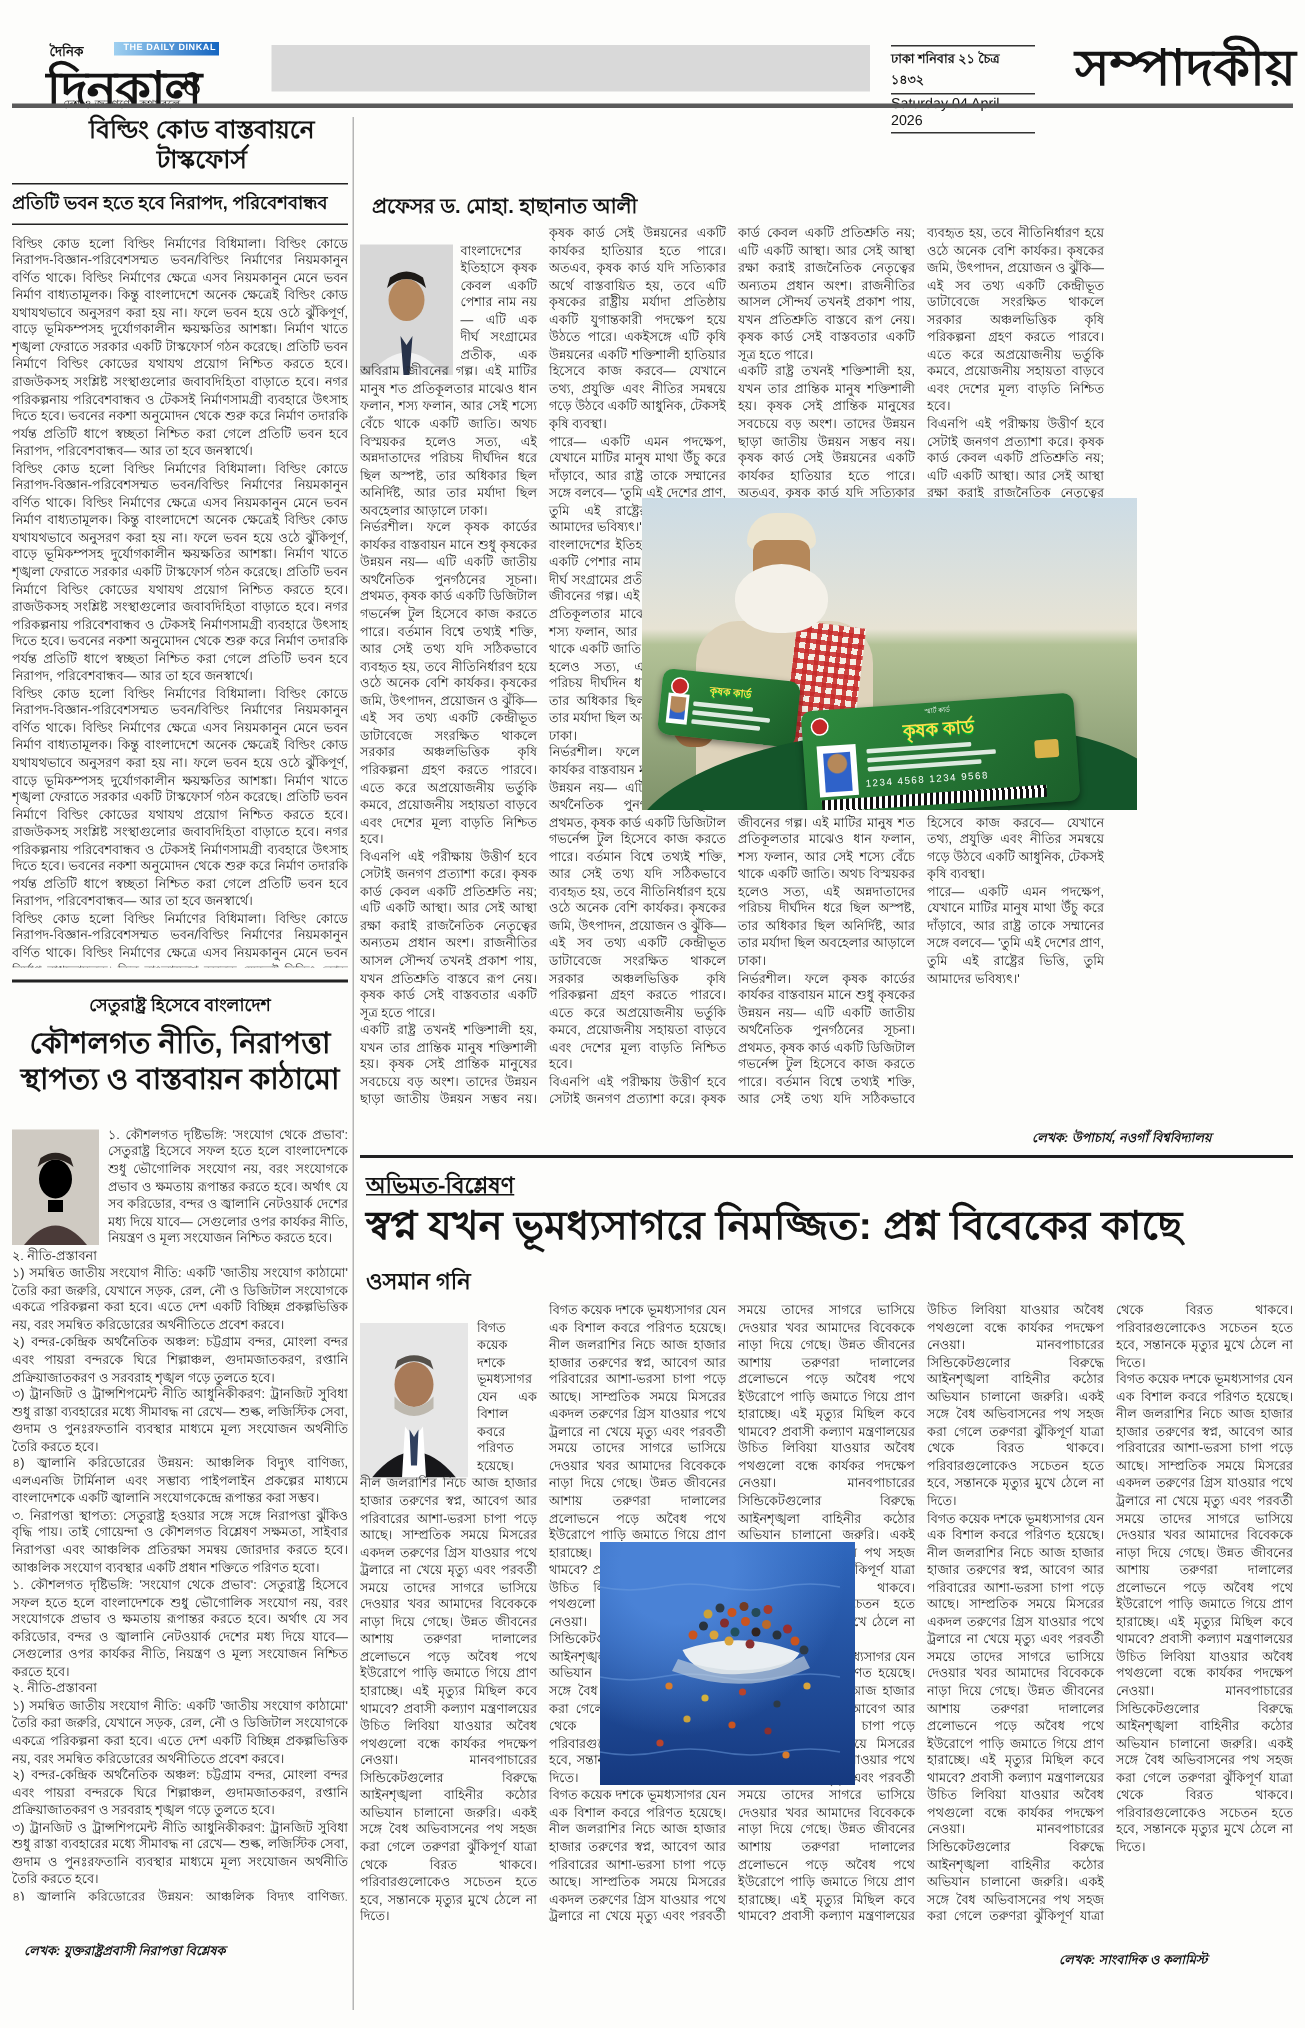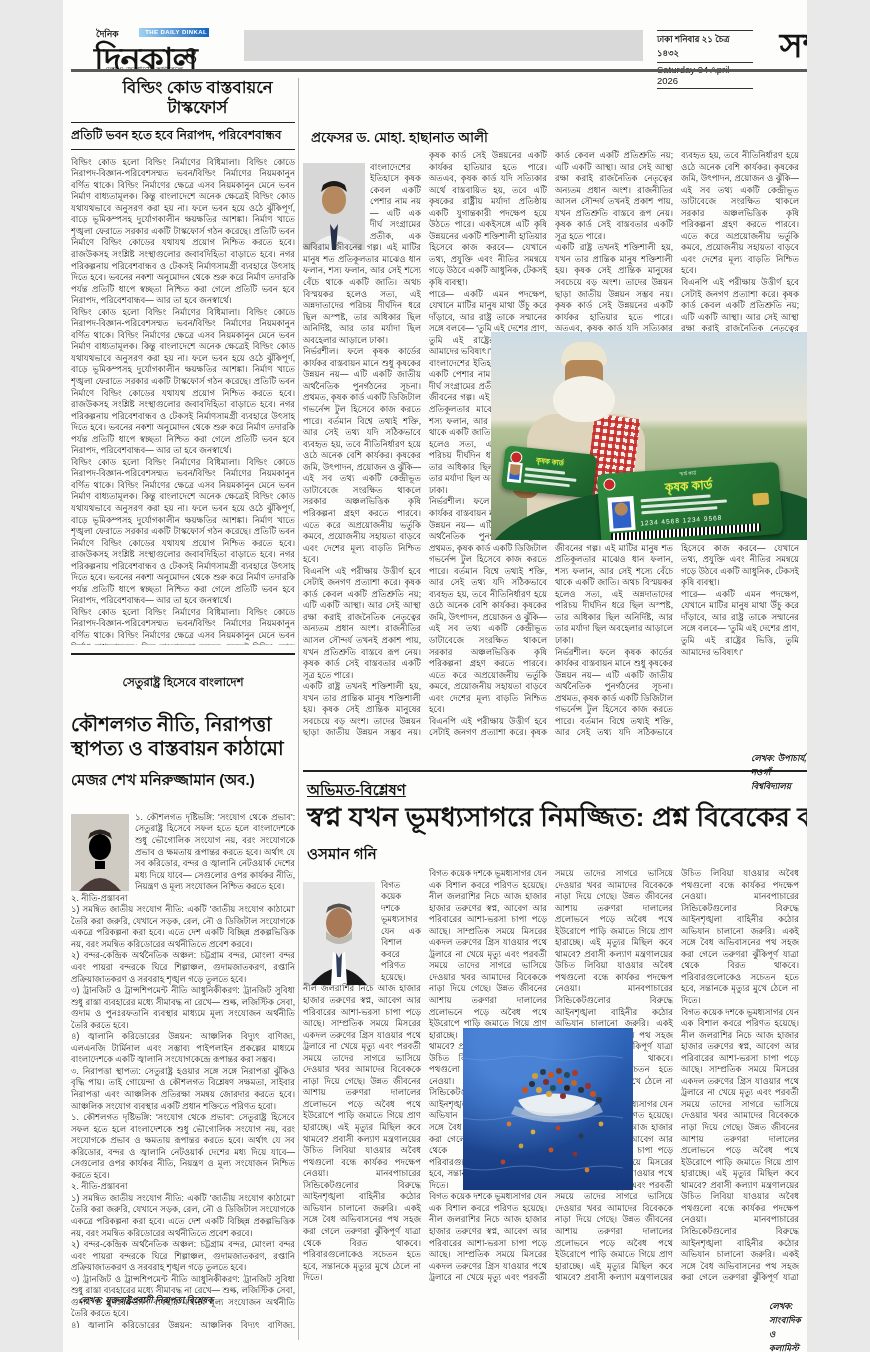--- a/index.html
+++ b/index.html
@@ -1,19 +1,19 @@
 <!DOCTYPE html>
 <html><head>
 <meta charset="utf-8">
 <style>
   * { margin:0; padding:0; box-sizing:border-box; }
   html,body { background:#e9e9e9; }
   body { font-family:"Liberation Sans", sans-serif; }
   #page {
-    position:relative; width:744px; height:1352px; margin:0 auto;
+    position:relative; width:870px; height:1352px; margin:0 auto;
     background:#fdfdfb; color:#141414; overflow:hidden;
   }
   
   .daily-small { position:absolute; left:33px; top:27px; font-size:9px; font-weight:bold; }
   .logo-strip { position:absolute; left:76px; top:28px; width:70px; height:9px;
     background:linear-gradient(90deg,#9fd0f0,#1565c0); color:#fff; font-size:6px;
     font-weight:bold; text-align:right; line-height:9px; padding-right:2px; letter-spacing:.4px;}
   .logo-main { position:absolute; left:31px; top:33px; font-size:34px; font-weight:900;
     letter-spacing:-1px; transform:scaleY(.92); }
   .logo-tag { position:absolute; left:42px; top:64px; font-size:7.5px; }
@@ -32,22 +32,22 @@
     color:#222; overflow:hidden; }
   .credit { font-size:8.5px; font-weight:bold; font-style:italic; color:#111; }
 
   
   .leftcol { position:absolute; left:8px; top:78px; width:224px; }
   .la1-head { font-size:16.5px; font-weight:900; text-align:center; line-height:1.2;margin-left:29px; }
   .la1-sub { margin-top:4px; border-top:1.5px solid #222; border-bottom:1.5px solid #222;
     font-size:12px; font-weight:bold; padding:3px 0; }
   .la1-body { margin-top:7px; height:488px; }
   .la-divider { margin-top:8px; border-top:2px solid #222; }
-  .la2-kicker { margin-top:19px; font-size:11.5px; font-weight:bold; text-align:center; }
-  .la2-head { margin-top:19px; font-size:19.5px; font-weight:900; text-align:left; line-height:1.25; }
+  .la2-kicker { margin-top:7px; font-size:11.5px; font-weight:bold; text-align:center; }
+  .la2-head { margin-top:3px; font-size:19.5px; font-weight:900; text-align:center; line-height:1.25; }
   .la2-byline { margin-top:8px; font-size:15px; font-weight:bold; }
   .la2-body { margin-top:7px; height:528px; }
   .la2-photo { float:left; width:58px; height:66px; margin:2px 6px 2px 0; background:#cfcac2; }
 
   
   .main-head { position:absolute; left:248px; top:82px; width:612px; font-size:29px;
     font-weight:900; line-height:1.15; transform:scaleY(.97); }
   .main-byline { position:absolute; left:248px; top:127px; font-size:13.5px; font-weight:bold; }
   .main-body { position:absolute; left:240px; top:150px; width:622px; height:596px;
     column-count:5; column-gap:8px; column-fill:auto; }
@@ -136,21 +136,20 @@
     <div class="la1-body body-txt">বিল্ডিং কোড হলো বিল্ডিং নির্মাণের বিধিমালা। বিল্ডিং কোডে নিরাপদ-বিজ্ঞান-পরিবেশসম্মত ভবন/বিল্ডিং নির্মাণের নিয়মকানুন বর্ণিত থাকে। বিল্ডিং নির্মাণের ক্ষেত্রে এসব নিয়মকানুন মেনে ভবন নির্মাণ বাধ্যতামূলক। কিন্তু বাংলাদেশে অনেক ক্ষেত্রেই বিল্ডিং কোড যথাযথভাবে অনুসরণ করা হয় না। ফলে ভবন হয়ে ওঠে ঝুঁকিপূর্ণ, বাড়ে ভূমিকম্পসহ দুর্যোগকালীন ক্ষয়ক্ষতির আশঙ্কা। নির্মাণ খাতে শৃঙ্খলা ফেরাতে সরকার একটি টাস্কফোর্স গঠন করেছে। প্রতিটি ভবন নির্মাণে বিল্ডিং কোডের যথাযথ প্রয়োগ নিশ্চিত করতে হবে। রাজউকসহ সংশ্লিষ্ট সংস্থাগুলোর জবাবদিহিতা বাড়াতে হবে। নগর পরিকল্পনায় পরিবেশবান্ধব ও টেকসই নির্মাণসামগ্রী ব্যবহারে উৎসাহ দিতে হবে। ভবনের নকশা অনুমোদন থেকে শুরু করে নির্মাণ তদারকি পর্যন্ত প্রতিটি ধাপে স্বচ্ছতা নিশ্চিত করা গেলে প্রতিটি ভবন হবে নিরাপদ, পরিবেশবান্ধব— আর তা হবে জনস্বার্থে।
 বিল্ডিং কোড হলো বিল্ডিং নির্মাণের বিধিমালা। বিল্ডিং কোডে নিরাপদ-বিজ্ঞান-পরিবেশসম্মত ভবন/বিল্ডিং নির্মাণের নিয়মকানুন বর্ণিত থাকে। বিল্ডিং নির্মাণের ক্ষেত্রে এসব নিয়মকানুন মেনে ভবন নির্মাণ বাধ্যতামূলক। কিন্তু বাংলাদেশে অনেক ক্ষেত্রেই বিল্ডিং কোড যথাযথভাবে অনুসরণ করা হয় না। ফলে ভবন হয়ে ওঠে ঝুঁকিপূর্ণ, বাড়ে ভূমিকম্পসহ দুর্যোগকালীন ক্ষয়ক্ষতির আশঙ্কা। নির্মাণ খাতে শৃঙ্খলা ফেরাতে সরকার একটি টাস্কফোর্স গঠন করেছে। প্রতিটি ভবন নির্মাণে বিল্ডিং কোডের যথাযথ প্রয়োগ নিশ্চিত করতে হবে। রাজউকসহ সংশ্লিষ্ট সংস্থাগুলোর জবাবদিহিতা বাড়াতে হবে। নগর পরিকল্পনায় পরিবেশবান্ধব ও টেকসই নির্মাণসামগ্রী ব্যবহারে উৎসাহ দিতে হবে। ভবনের নকশা অনুমোদন থেকে শুরু করে নির্মাণ তদারকি পর্যন্ত প্রতিটি ধাপে স্বচ্ছতা নিশ্চিত করা গেলে প্রতিটি ভবন হবে নিরাপদ, পরিবেশবান্ধব— আর তা হবে জনস্বার্থে।
 বিল্ডিং কোড হলো বিল্ডিং নির্মাণের বিধিমালা। বিল্ডিং কোডে নিরাপদ-বিজ্ঞান-পরিবেশসম্মত ভবন/বিল্ডিং নির্মাণের নিয়মকানুন বর্ণিত থাকে। বিল্ডিং নির্মাণের ক্ষেত্রে এসব নিয়মকানুন মেনে ভবন নির্মাণ বাধ্যতামূলক। কিন্তু বাংলাদেশে অনেক ক্ষেত্রেই বিল্ডিং কোড যথাযথভাবে অনুসরণ করা হয় না। ফলে ভবন হয়ে ওঠে ঝুঁকিপূর্ণ, বাড়ে ভূমিকম্পসহ দুর্যোগকালীন ক্ষয়ক্ষতির আশঙ্কা। নির্মাণ খাতে শৃঙ্খলা ফেরাতে সরকার একটি টাস্কফোর্স গঠন করেছে। প্রতিটি ভবন নির্মাণে বিল্ডিং কোডের যথাযথ প্রয়োগ নিশ্চিত করতে হবে। রাজউকসহ সংশ্লিষ্ট সংস্থাগুলোর জবাবদিহিতা বাড়াতে হবে। নগর পরিকল্পনায় পরিবেশবান্ধব ও টেকসই নির্মাণসামগ্রী ব্যবহারে উৎসাহ দিতে হবে। ভবনের নকশা অনুমোদন থেকে শুরু করে নির্মাণ তদারকি পর্যন্ত প্রতিটি ধাপে স্বচ্ছতা নিশ্চিত করা গেলে প্রতিটি ভবন হবে নিরাপদ, পরিবেশবান্ধব— আর তা হবে জনস্বার্থে।
 বিল্ডিং কোড হলো বিল্ডিং নির্মাণের বিধিমালা। বিল্ডিং কোডে নিরাপদ-বিজ্ঞান-পরিবেশসম্মত ভবন/বিল্ডিং নির্মাণের নিয়মকানুন বর্ণিত থাকে। বিল্ডিং নির্মাণের ক্ষেত্রে এসব নিয়মকানুন মেনে ভবন নির্মাণ বাধ্যতামূলক। কিন্তু বাংলাদেশে অনেক ক্ষেত্রেই বিল্ডিং কোড যথাযথভাবে অনুসরণ করা হয় না। ফলে ভবন হয়ে ওঠে ঝুঁকিপূর্ণ, বাড়ে ভূমিকম্পসহ দুর্যোগকালীন ক্ষয়ক্ষতির আশঙ্কা। নির্মাণ খাতে শৃঙ্খলা ফেরাতে সরকার একটি টাস্কফোর্স গঠন করেছে। প্রতিটি ভবন নির্মাণে বিল্ডিং কোডের যথাযথ প্রয়োগ নিশ্চিত করতে হবে। রাজউকসহ সংশ্লিষ্ট সংস্থাগুলোর জবাবদিহিতা বাড়াতে হবে। নগর পরিকল্পনায় পরিবেশবান্ধব ও টেকসই নির্মাণসামগ্রী ব্যবহারে উৎসাহ দিতে হবে। ভবনের নকশা অনুমোদন থেকে শুরু করে নির্মাণ তদারকি পর্যন্ত প্রতিটি ধাপে স্বচ্ছতা নিশ্চিত করা গেলে প্রতিটি ভবন হবে নিরাপদ, পরিবেশবান্ধব— আর তা হবে জনস্বার্থে।
 বিল্ডিং কোড হলো বিল্ডিং নির্মাণের বিধিমালা। বিল্ডিং কোডে নিরাপদ-বিজ্ঞান-পরিবেশসম্মত ভবন/বিল্ডিং নির্মাণের নিয়মকানুন বর্ণিত থাকে। বিল্ডিং নির্মাণের ক্ষেত্রে এসব নিয়মকানুন মেনে ভবন নির্মাণ বাধ্যতামূলক। কিন্তু বাংলাদেশে অনেক ক্ষেত্রেই বিল্ডিং কোড যথাযথভাবে অনুসরণ করা হয় না। ফলে ভবন হয়ে ওঠে ঝুঁকিপূর্ণ, বাড়ে ভূমিকম্পসহ দুর্যোগকালীন ক্ষয়ক্ষতির আশঙ্কা। নির্মাণ খাতে শৃঙ্খলা ফেরাতে সরকার একটি টাস্কফোর্স গঠন করেছে। প্রতিটি ভবন নির্মাণে বিল্ডিং কোডের যথাযথ প্রয়োগ নিশ্চিত করতে হবে। রাজউকসহ সংশ্লিষ্ট সংস্থাগুলোর জবাবদিহিতা বাড়াতে হবে। নগর পরিকল্পনায় পরিবেশবান্ধব ও টেকসই নির্মাণসামগ্রী ব্যবহারে উৎসাহ দিতে হবে। ভবনের নকশা অনুমোদন থেকে শুরু করে নির্মাণ তদারকি পর্যন্ত প্রতিটি ধাপে স্বচ্ছতা নিশ্চিত করা গেলে প্রতিটি ভবন হবে নিরাপদ, পরিবেশবান্ধব— আর তা হবে জনস্বার্থে।
 বিল্ডিং কোড হলো বিল্ডিং নির্মাণের বিধিমালা। বিল্ডিং কোডে নিরাপদ-বিজ্ঞান-পরিবেশসম্মত ভবন/বিল্ডিং নির্মাণের নিয়মকানুন বর্ণিত থাকে। বিল্ডিং নির্মাণের ক্ষেত্রে এসব নিয়মকানুন মেনে ভবন নির্মাণ বাধ্যতামূলক। কিন্তু বাংলাদেশে অনেক ক্ষেত্রেই বিল্ডিং কোড যথাযথভাবে অনুসরণ করা হয় না। ফলে ভবন হয়ে ওঠে ঝুঁকিপূর্ণ, বাড়ে ভূমিকম্পসহ দুর্যোগকালীন ক্ষয়ক্ষতির আশঙ্কা। নির্মাণ খাতে শৃঙ্খলা ফেরাতে সরকার একটি টাস্কফোর্স গঠন করেছে। প্রতিটি ভবন নির্মাণে বিল্ডিং কোডের যথাযথ প্রয়োগ নিশ্চিত করতে হবে। রাজউকসহ সংশ্লিষ্ট সংস্থাগুলোর জবাবদিহিতা বাড়াতে হবে। নগর পরিকল্পনায় পরিবেশবান্ধব ও টেকসই নির্মাণসামগ্রী ব্যবহারে উৎসাহ দিতে হবে। ভবনের নকশা অনুমোদন থেকে শুরু করে নির্মাণ তদারকি পর্যন্ত প্রতিটি ধাপে স্বচ্ছতা নিশ্চিত করা গেলে প্রতিটি ভবন হবে নিরাপদ, পরিবেশবান্ধব— আর তা হবে জনস্বার্থে।</div>
     <div class="la-divider"></div>
 
     <div class="la2-kicker">সেতুরাষ্ট্র হিসেবে বাংলাদেশ</div>
     <div class="la2-head">কৌশলগত নীতি, নিরাপত্তা স্থাপত্য ও বাস্তবায়ন কাঠামো</div>
-    <div class="la2-byline">মেজর শেখ মনিরুজ্জামান (অব.)</div>
     <div class="la2-body body-txt">
       <span class="la2-photo">
         <svg width="58" height="66" viewBox="0 0 58 66">
           <rect width="58" height="66" fill="#cfcac2"></rect>
           <ellipse cx="29" cy="22" rx="11" ry="13" fill="#a9764"></ellipse>
           <path d="M17 14 q12 -10 24 0 l-2 -6 q-10 -7 -20 0 z" fill="#2b2420"></path>
           <path d="M8 66 q21 -26 42 0 z" fill="#4a3a38"></path>
           <rect x="24" y="36" width="10" height="8" fill="#a9764"></rect>
         </svg>
       </span><span>১. কৌশলগত দৃষ্টিভঙ্গি: 'সংযোগ থেকে প্রভাব': সেতুরাষ্ট্র হিসেবে সফল হতে হলে বাংলাদেশকে শুধু ভৌগোলিক সংযোগ নয়, বরং সংযোগকে প্রভাব ও ক্ষমতায় রূপান্তর করতে হবে। অর্থাৎ যে সব করিডোর, বন্দর ও জ্বালানি নেটওয়ার্ক দেশের মধ্য দিয়ে যাবে— সেগুলোর ওপর কার্যকর নীতি, নিয়ন্ত্রণ ও মূল্য সংযোজন নিশ্চিত করতে হবে।

